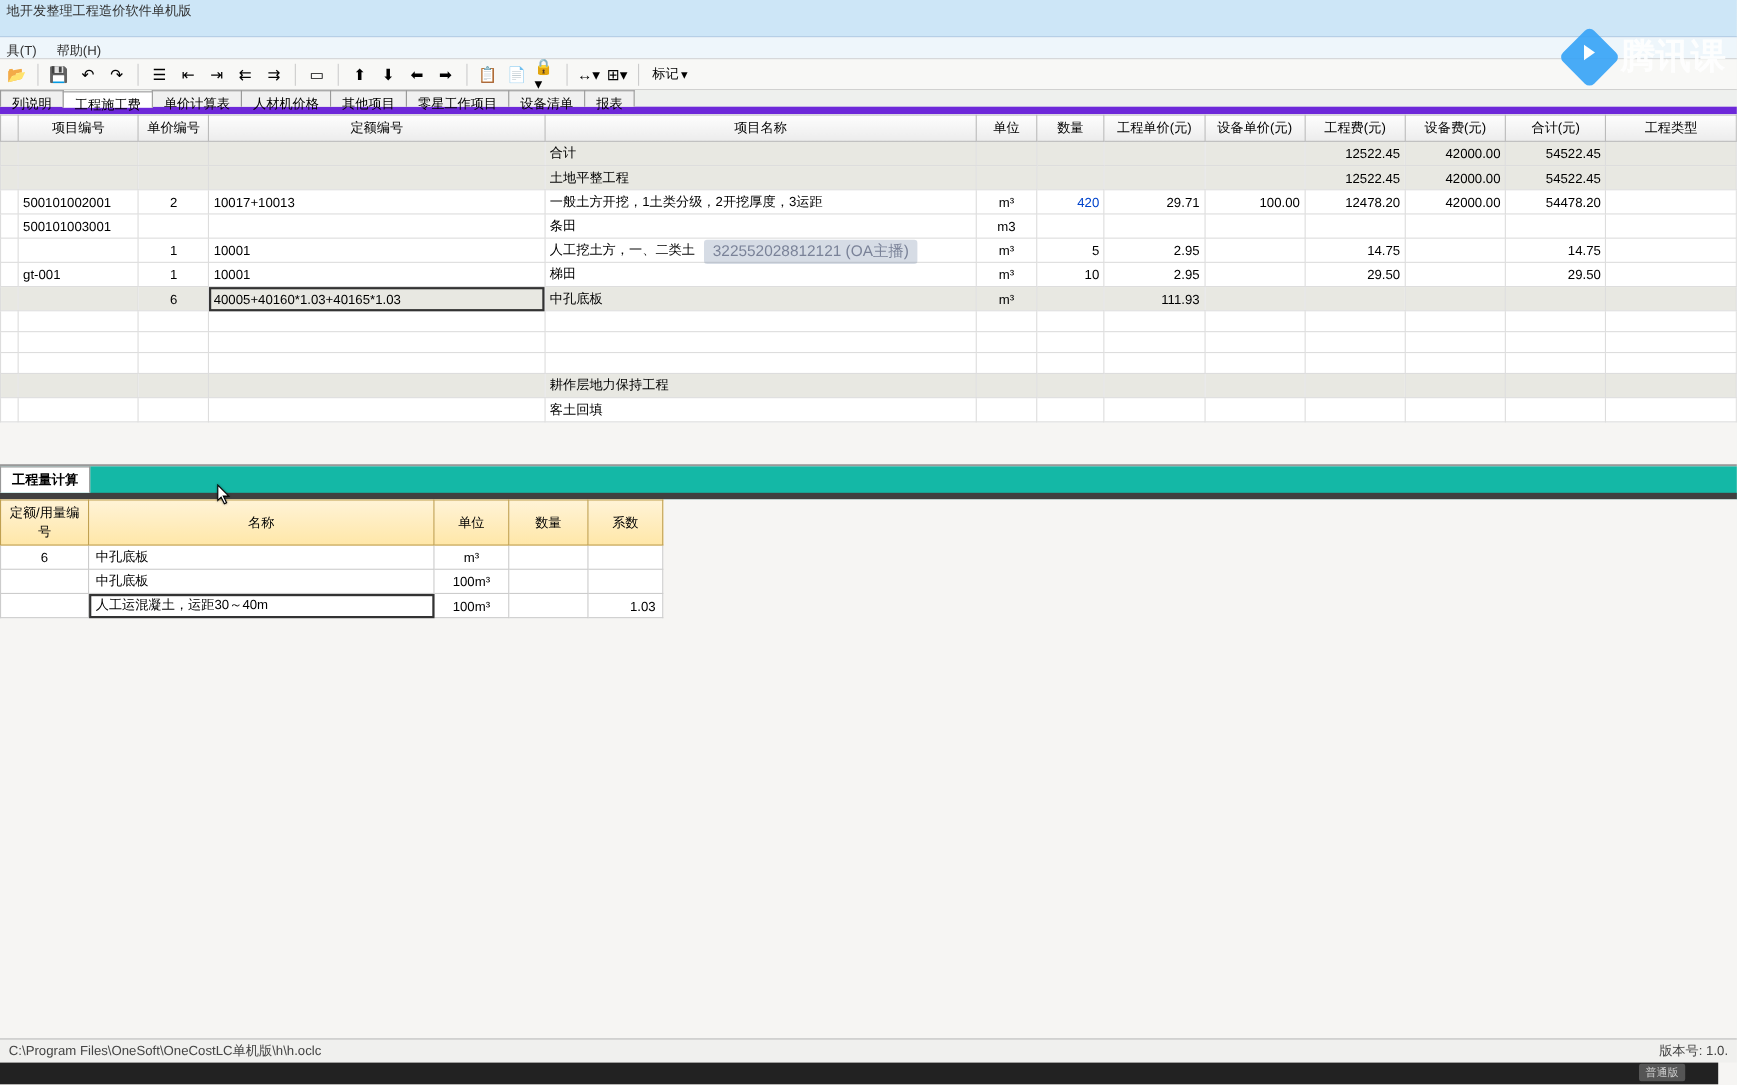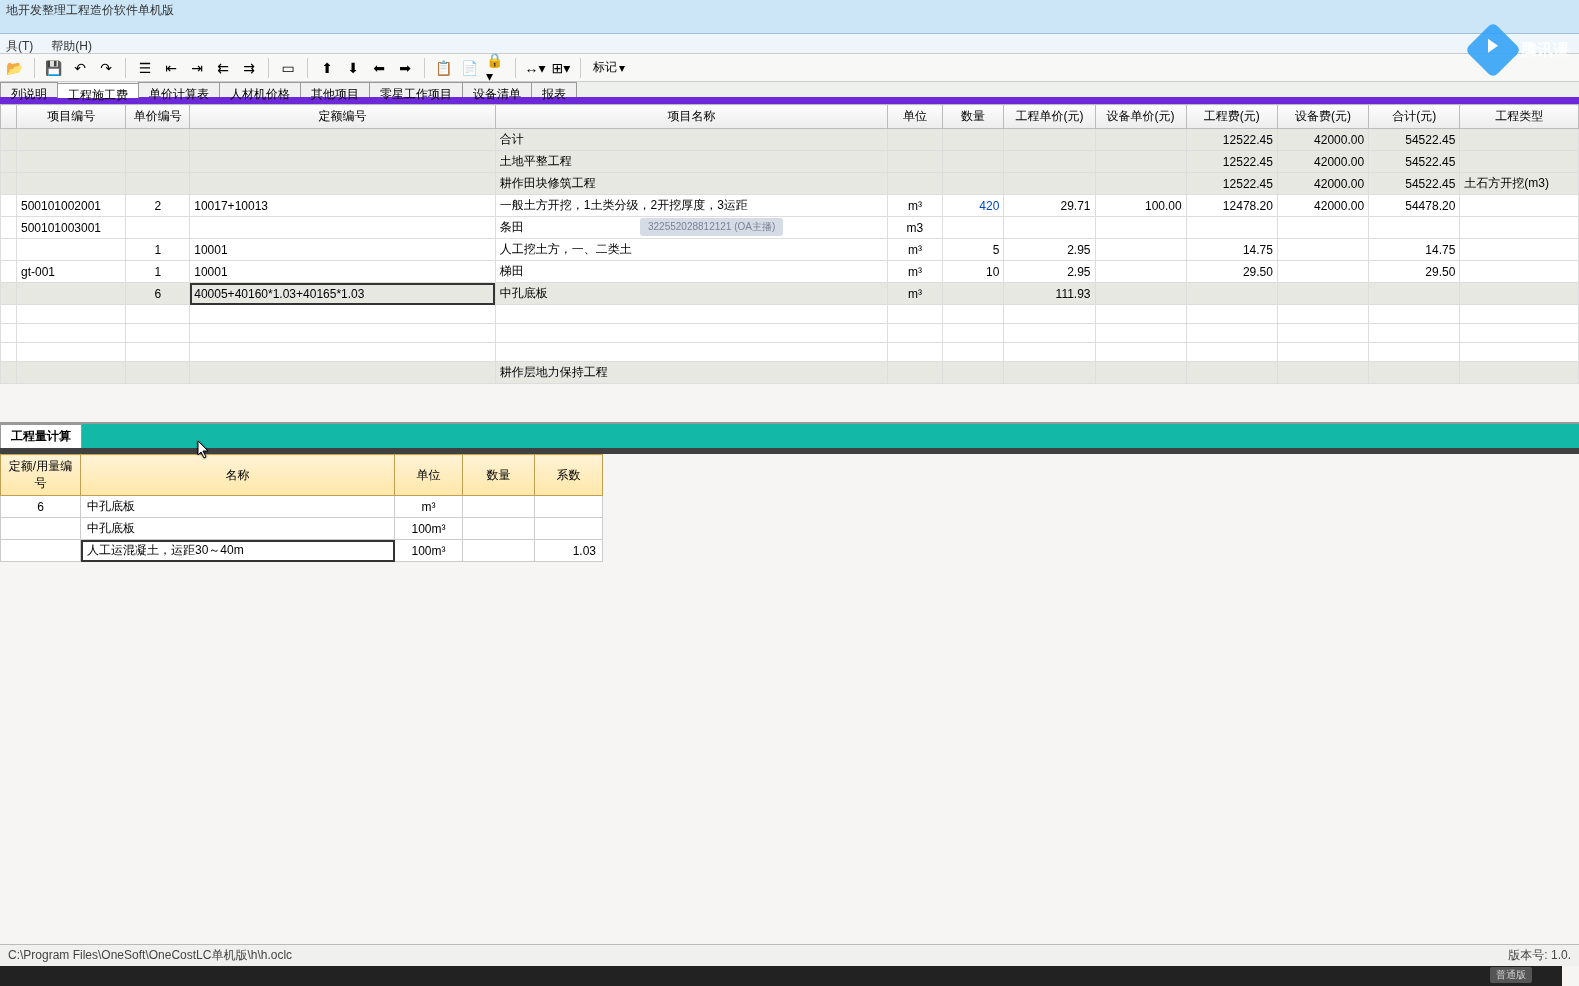--- a/index.html
+++ b/index.html
@@ -112,40 +112,40 @@
       height: 22px; display:flex; justify-content:space-between;
       align-items:center; padding: 0 8px; font-size:12px; color:#444;
     }
     .taskbar {
       position:absolute; bottom:0; left:0; right:17px; height:20px;
       background:#222;
     }
     .watermark {
       position:absolute; right:10px; top:30px;
       display:flex; align-items:center; gap:8px;
-      color:#fff; font-size:16px; font-weight:bold;
+      color:#fff; font-size:32px; font-weight:bold;
       opacity:0.9;
     }
     .wm-icon {
       width:40px; height:40px; transform: rotate(45deg);
       background:#36a3f7; border-radius:6px; position:relative;
     }
     .wm-icon::after {
       content:''; position:absolute; left:12px; top:10px;
       border-left:10px solid #fff; border-top:7px solid transparent;
       border-bottom:7px solid transparent; transform:rotate(-45deg);
     }
     .cursor {
       position:absolute; width:14px; height:20px;
       pointer-events:none;
     }
     .cursor svg { filter: drop-shadow(0 0 1px rgba(0,0,0,0.5)); }
     .overlay-badge {
       position:absolute; background:rgba(120,140,170,0.3);
-      color: rgba(60,70,100,0.6); font-size:10px;
+      color: rgba(60,70,100,0.6); font-size:14px;
       padding: 2px 8px; border-radius:3px;
     }
     .small-badge {
       position:absolute; right:30px; bottom:3px;
       background:#555; color:#ccc; font-size:10px;
       padding:1px 6px; border-radius:2px;
     }
   </style>
 </head>
 <body>
@@ -266,35 +266,20 @@
           <td>土地平整工程</td>
           <td class="ctr"></td>
           <td class="num"></td>
           <td class="num"></td>
           <td class="num"></td>
           <td class="num">12522.45</td>
           <td class="num">42000.00</td>
           <td class="num">54522.45</td>
           <td></td>
         </tr>
-        <tr class="shaded">
-          <td></td>
-          <td></td>
-          <td class="ctr"></td>
-          <td></td>
-          <td>耕作田块修筑工程</td>
-          <td class="ctr"></td>
-          <td class="num"></td>
-          <td class="num"></td>
-          <td class="num"></td>
-          <td class="num">12522.45</td>
-          <td class="num">42000.00</td>
-          <td class="num">54522.45</td>
-          <td>土石方开挖(m3)</td>
-        </tr>
         <tr>
           <td></td>
           <td>500101002001</td>
           <td class="ctr">2</td>
           <td>10017+10013</td>
           <td>一般土方开挖，1土类分级，2开挖厚度，3运距</td>
           <td class="ctr">m³</td>
           <td class="num blue">420</td>
           <td class="num">29.71</td>
           <td class="num">100.00</td>
@@ -416,20 +401,35 @@
           <td>耕作层地力保持工程</td>
           <td class="ctr"></td>
           <td class="num"></td>
           <td class="num"></td>
           <td class="num"></td>
           <td class="num"></td>
           <td class="num"></td>
           <td class="num"></td>
           <td></td>
         </tr>
+        <tr>
+          <td></td>
+          <td></td>
+          <td class="ctr"></td>
+          <td></td>
+          <td>客土回填</td>
+          <td class="ctr"></td>
+          <td class="num"></td>
+          <td class="num"></td>
+          <td class="num"></td>
+          <td class="num"></td>
+          <td class="num"></td>
+          <td class="num"></td>
+          <td></td>
+        </tr>
       </tbody>
     </table>
 </div>
 
 <div class="overlay-badge" style="left:640px; top:218px;">322552028812121 (OA主播)</div>
 
 <div class="cursor" style="left:197px; top:440px;">
   <svg width="14" height="20">
       <path d="M1 1 L1 15 L4 12 L7 18 L9 17 L6 11 L11 11 Z" fill="#fff" stroke="#000" stroke-width="1"></path>
     </svg>

